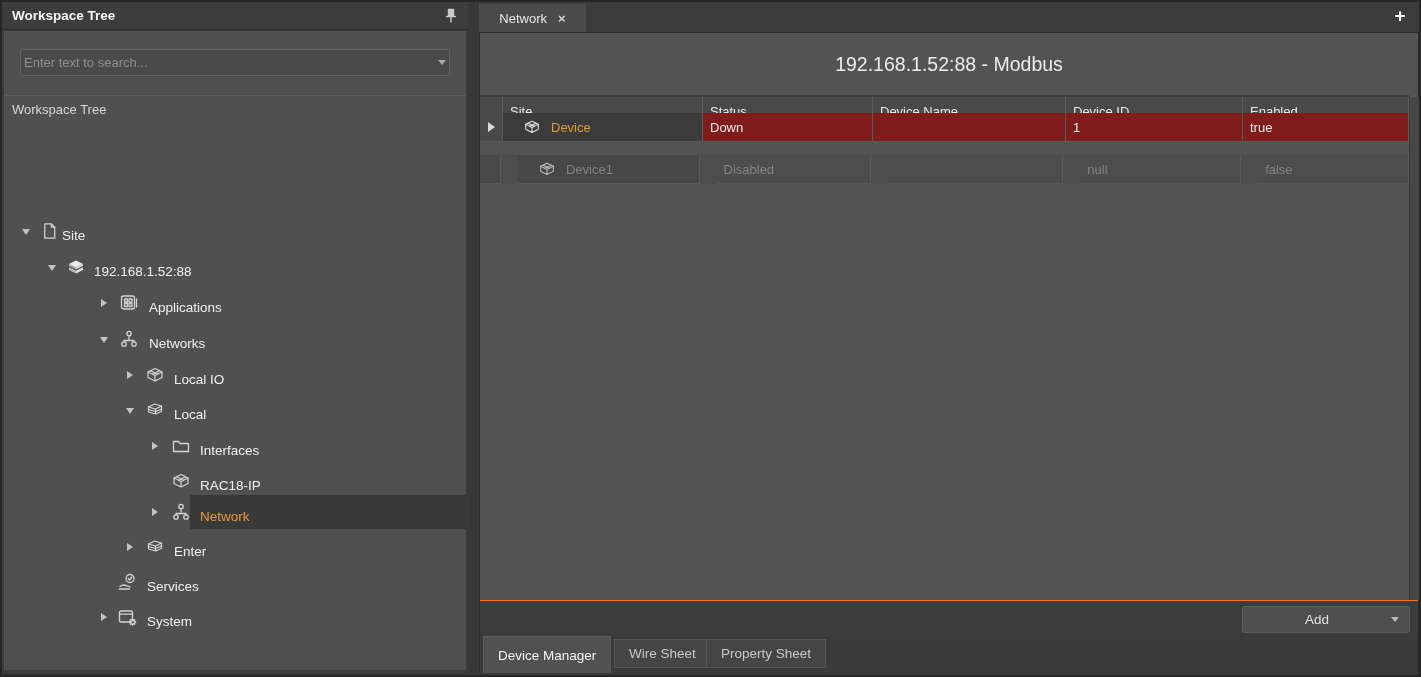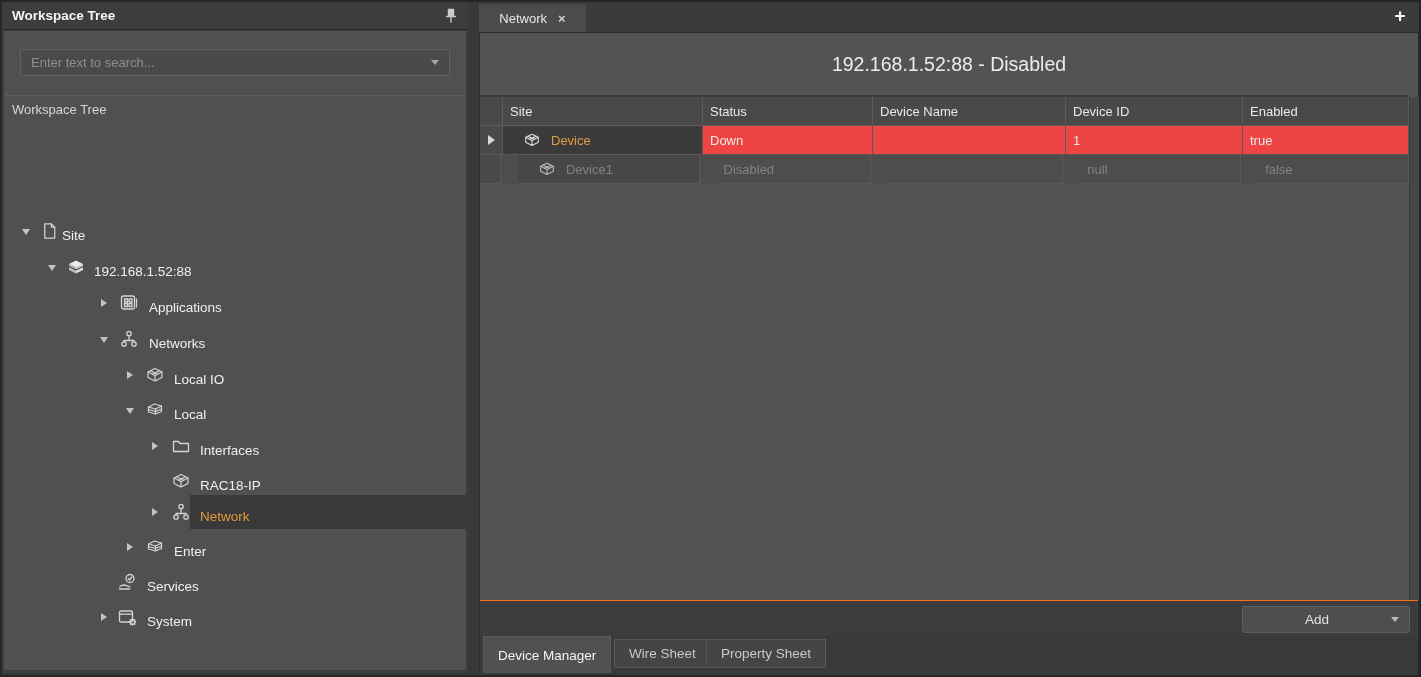--- a/index.html
+++ b/index.html
@@ -8,21 +8,21 @@
 
   
   .left-panel { position:absolute; left:0; top:0; width:466px; height:671px; background:#3d3d3d; }
   .panel-titlebar { position:absolute; left:0; top:0; right:0; height:28px; background:#3d3d3d;
     border-bottom:1px solid #2c2c2c; display:flex; align-items:center; padding:0 10px;
     color:#f5f5f5; font-weight:bold; font-size:13.5px; }
   .panel-titlebar .spacer { flex:1; }
   .pin { width:14px; height:16px; }
   .panel-body { position:absolute; left:1px; right:1px; top:28px; bottom:2px; background:#505050; border:1px solid #3a3a3a; }
   .search-box { position:absolute; left:16px; right:16px; top:18px; height:27px; background:#4a4a4a;
-    border:1px solid #626262; border-radius:2px; display:flex; align-items:center; padding:0 10px; }
+    border:1px solid #626262; border-radius:2px; display:flex; align-items:center; padding:0 3px; }
   .search-box .ph { color:#8f8f8f; font-size:13px; flex:1; }
   .caret-down { width:0; height:0; border-left:4px solid transparent; border-right:4px solid transparent; border-top:5px solid #a8a8a8; }
   .section-label { position:absolute; left:0; right:0; top:64px; height:27px; border-top:1px solid #5d5d5d;
     color:#d6d6d6; font-size:13px; display:flex; align-items:center; padding-left:8px; }
 
   .tree { position:absolute; left:0; right:0; top:91px; bottom:0; }
   .trow { position:absolute; left:0; right:0; height:34px; font-size:13.5px; color:#f0f0f0; }
   .trow .hl { position:absolute; left:186px; right:0; top:0; bottom:0; background:#393939; }
   .exp { position:absolute; top:13px; width:0; height:0; }
   .exp.c { border-top:4px solid transparent; border-bottom:4px solid transparent; border-left:6px solid #c3c3c3; }
@@ -47,21 +47,21 @@
 
   .grid-hdr { position:absolute; left:0; top:62px; width:929px; height:31px; background:#494949;
     border-top:2px solid #3c3c3c; border-bottom:1px solid #5c5c5c; display:flex; }
   .grid-row { position:absolute; left:0; width:929px; height:29px; display:flex; }
   .cell { border-right:1px solid #5a5a5a; height:100%; display:flex; align-items:center; padding-left:7px;
     font-size:13px; overflow:hidden; white-space:nowrap; }
   .grid-hdr .cell { color:#e9e9e9; border-right:1px solid #5c5c5c; }
   .c0 { width:23px; padding-left:0; justify-content:center; }
   .c1 { width:200px; } .c2 { width:170px; } .c3 { width:193px; } .c4 { width:177px; } .c5 { width:166px; }
   .grid-row .cell { border-bottom:1px solid #585858; }
-  .row-sel { background:#ef4444; color:#e9e9e9; top:93px;align-items:center; }
+  .row-sel { background:#7f1d1d; color:#e9e9e9; top:80px;align-items:center; }
   .row-sel .c0 { background:#494949; }
   .row-sel .c1 { background:#3b3b3b; color:#E49A3B; }
   .row-dis { background:#4d4d4d; color:#828282; top:122px;gap:17px; }
   .row-dis .c0 { background:#494949; }
   .row-dis .c1 { background:#474747; }
   .row-arrow { width:0; height:0; border-top:5px solid transparent; border-bottom:5px solid transparent; border-left:7px solid #d9d9d9; }
   .cell .ric { width:20px; height:18px; margin-right:9px; margin-left:12px; flex:none; }
   .row-dis .ric { opacity:.75; }
   .gutter { position:absolute; left:929px; top:64px; width:10px; height:503px; background:#464646; border-left:1px solid #3a3a3a; }
 
@@ -252,21 +252,21 @@
 
   <div class="tabbar">
     <div class="tab">
       <span>Network</span>
       <span class="close">×</span>
     </div>
     <div class="newtab">+</div>
   </div>
 
   <main class="page">
-    <div class="page-title">192.168.1.52:88 - Disabled</div>
+    <div class="page-title">192.168.1.52:88 - Modbus</div>
 
     <div class="grid-hdr">
       <div class="cell c0"></div>
       <div class="cell c1">Site</div>
       <div class="cell c2">Status</div>
       <div class="cell c3">Device Name</div>
       <div class="cell c4">Device ID</div>
       <div class="cell c5">Enabled</div>
     </div>
 

